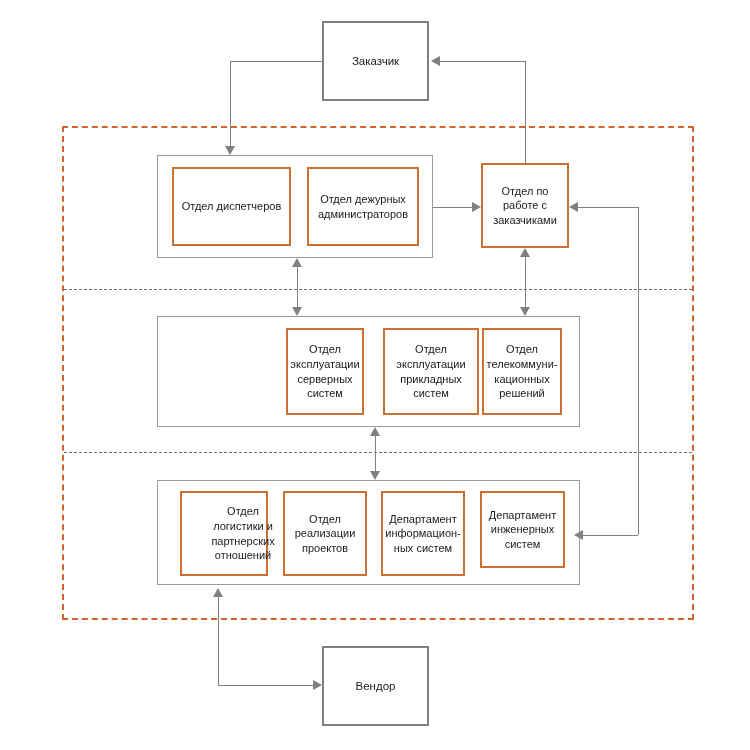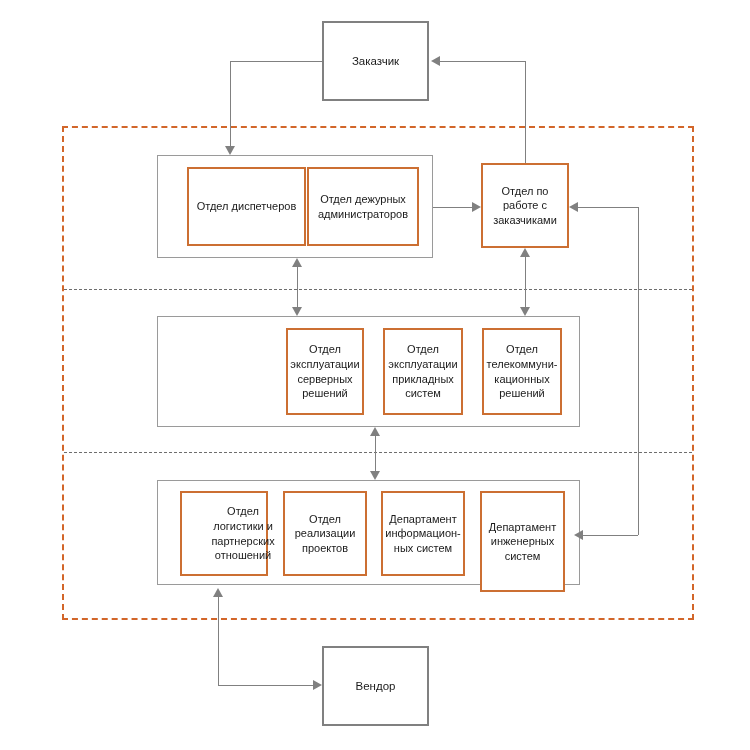--- a/index.html
+++ b/index.html
@@ -115,57 +115,57 @@
     <span>Заказчик</span>
   </div>
 
   <div class="dashed-outer" style="left:62px; top:126px; width:632px; height:494px;"></div>
 
   <div class="h-divider" style="left:64px; top:289px; width:628px;"></div>
   <div class="h-divider" style="left:64px; top:452px; width:628px;"></div>
 
   <div class="group-box" style="left:157px; top:155px; width:276px; height:103px;"></div>
 
-  <div class="dept" style="left:172px; top:167px; width:119px; height:79px;margin-left:15px;">
+  <div class="dept" style="left:172px; top:167px; width:119px; height:79px;">
     <span>Отдел диспетчеров</span>
   </div>
 
   <div class="dept" style="left:307px; top:167px; width:112px; height:79px;">
     <span>Отдел дежурных администраторов</span>
   </div>
 
   <div class="dept" style="left:481px; top:163px; width:88px; height:85px;justify-content:center;">
     <span>Отдел по работе с заказчиками</span>
   </div>
 
   <div class="group-box" style="left:157px; top:316px; width:423px; height:111px;">
   </div>
 
   <div class="dept" style="left:286px; top:328px; width:78px; height:87px;">
-    <span>Отдел эксплуатации серверных решений</span>
-  </div>
-  <div class="dept" style="left:383px; top:328px; width:80px; height:87px;">
+    <span>Отдел эксплуатации серверных систем</span>
+  </div>
+  <div class="dept" style="left:383px; top:328px; width:96px; height:87px;">
     <span>Отдел эксплуатации прикладных систем</span>
   </div>
   <div class="dept" style="left:482px; top:328px; width:80px; height:87px;">
     <span>Отдел телекоммуни- кационных решений</span>
   </div>
 
   <div class="group-box" style="left:157px; top:480px; width:423px; height:105px;"></div>
 
   <div class="dept" style="left:180px; top:491px; width:88px; height:85px;padding-left:40px;">
     <span>Отдел логистики и партнерских отношений</span>
   </div>
   <div class="dept" style="left:283px; top:491px; width:84px; height:85px;">
     <span>Отдел реализации проектов</span>
   </div>
   <div class="dept" style="left:381px; top:491px; width:84px; height:85px;">
     <span>Департамент информацион- ных систем</span>
   </div>
-  <div class="dept" style="left:480px; top:491px; width:85px; height:101px;text-align:center;">
+  <div class="dept" style="left:480px; top:491px; width:85px; height:77px;text-align:center;">
     <span>Департамент инженерных систем</span>
   </div>
 
   <div class="ext-box" style="left:322px; top:646px; width:107px; height:80px;align-items:center;">
     <span>Вендор</span>
   </div>
 
   <div class="line-h" style="left:230px; top:61px; width:93px;"></div>
   <div class="line-v" style="left:230px; top:61px; height:85px;"></div>
   <div class="arrow arrow-down" style="left:225px; top:146px;"></div>

